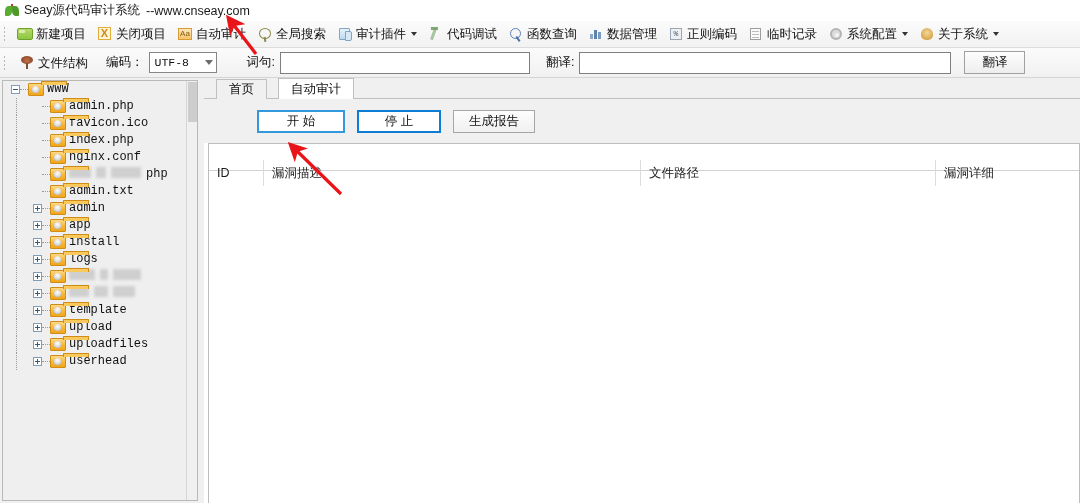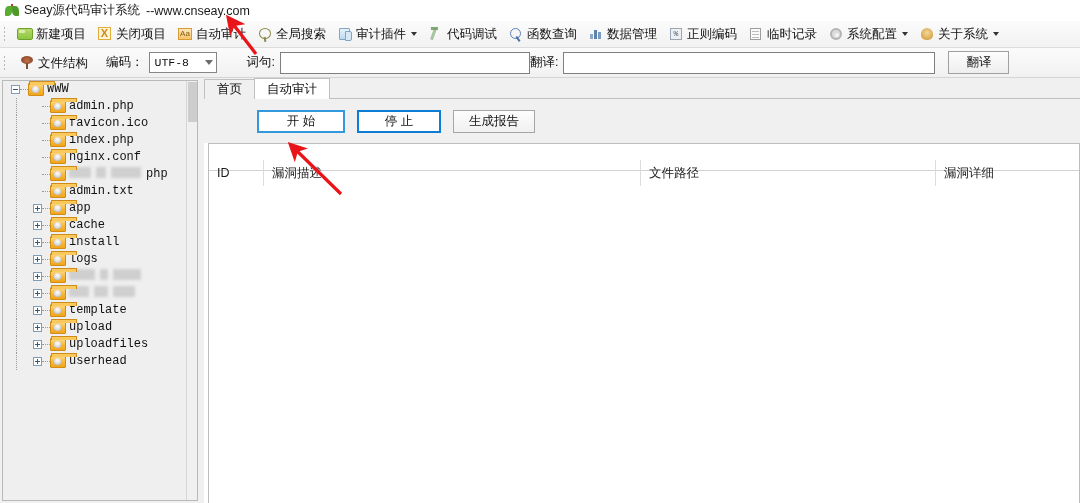--- a/index.html
+++ b/index.html
@@ -375,20 +375,21 @@
     font-size:12.5px;
     color:#111;
     display:flex; align-items:center;
     background:#f0f0f0;
     border:1px solid #c0c0c0;
     border-bottom:none;
     margin-right:-1px;
     box-sizing:border-box;
     position:relative;
     z-index:1;
+    margin-left:12px;
   }
   .tab.active {
     background:#ffffff;
     height:21px;
     z-index:2;
   }
 
   .panelbody {
     position:absolute; left:0; top:21px;
     width:876px; height:404px;
@@ -569,21 +570,21 @@
 
     <span class="t2label">编码：</span>
     <div class="encsel">
       <span>UTF-8</span>
       <span class="chev"></span>
     </div>
 
     <span class="t2label" style="margin-left:30px;">词句:</span>
     <input class="t2input" style="width: 250px;" value="">
 
-    <span class="t2label" style="margin-left:0;">翻译:</span>
+    <span class="t2label" style="margin-left:16px;">翻译:</span>
     <input class="t2input" style="width: 372px;" value="">
 
     <div class="transbtn" style="margin-left:13px;">
       <span>翻译</span>
     </div>
   </div>
 
   <div class="leftpanel">
     <div class="treearea" id="tree-area">
         <div class="node" style="padding-left: 8px;">
@@ -655,41 +656,41 @@
           <div class="vline" style="left: 13px;"></div>
           <span class="expander none"></span>
           <span class="dash"></span>
           <span class="folder">
             <span class="tab"></span>
             <span class="back"></span>
             <span class="glyph"></span>
           </span>
           <span class="lbl">admin.txt</span>
         </div>
+        <div class="node" style="padding-left: 30px;">
+          <div class="vline" style="left: 13px;"></div>
+          <span class="expander plus"></span>
+          <span class="dash"></span>
+          <span class="folder">
+            <span class="tab"></span>
+            <span class="back"></span>
+            <span class="glyph"></span>
+          </span>
+          <span class="lbl">admin</span>
+        </div>
         <div class="node" style="padding-left: 30px; text-align: center;">
           <div class="vline" style="left: 13px;"></div>
           <span class="expander plus"></span>
           <span class="dash"></span>
           <span class="folder">
             <span class="tab"></span>
             <span class="back"></span>
             <span class="glyph"></span>
           </span>
           <span class="lbl">app</span>
-        </div>
-        <div class="node" style="padding-left: 30px;">
-          <div class="vline" style="left: 13px;"></div>
-          <span class="expander plus"></span>
-          <span class="dash"></span>
-          <span class="folder">
-            <span class="tab"></span>
-            <span class="back"></span>
-            <span class="glyph"></span>
-          </span>
-          <span class="lbl">cache</span>
         </div>
         <div class="node" style="padding-left: 30px;">
           <div class="vline" style="left: 13px;"></div>
           <span class="expander plus"></span>
           <span class="dash"></span>
           <span class="folder">
             <span class="tab"></span>
             <span class="back"></span>
             <span class="glyph"></span>
           </span>

